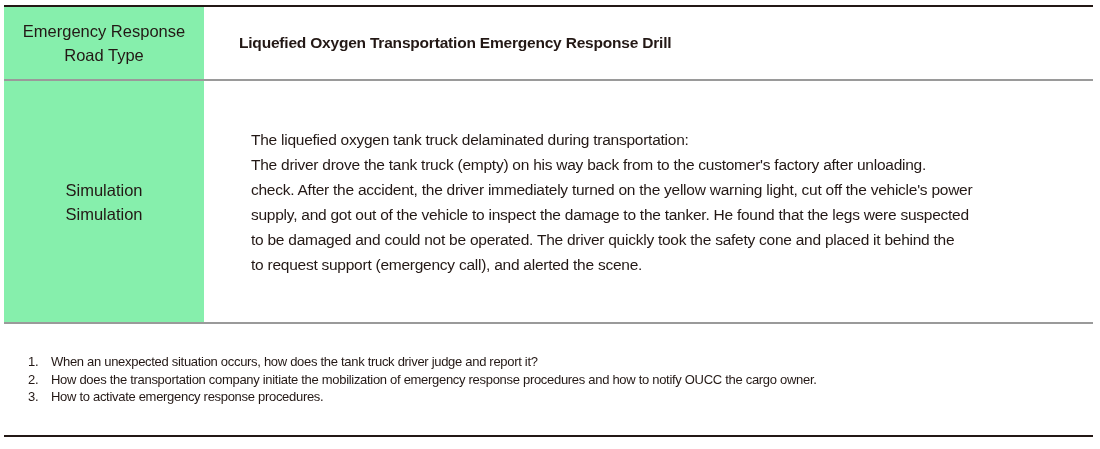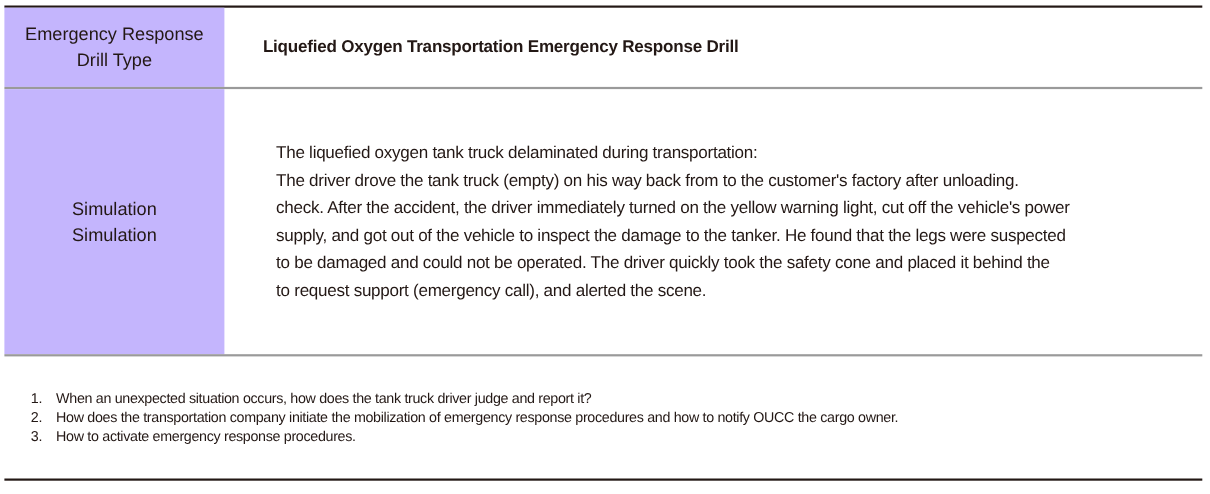--- a/index.html
+++ b/index.html
@@ -2,21 +2,21 @@
 <html><head>
 <meta charset="utf-8">
 <style>
   html, body { margin:0; padding:0; background:#ffffff; }
   body { width:1100px; height:449px; position:relative; overflow:hidden;
          font-family:"Liberation Sans", sans-serif; color:#231815; }
   .tbl { position:absolute; left:4px; top:5px; width:1089px;
          border-top:2px solid #231815; border-bottom:2px solid #231815; }
   .row { display:flex; position:relative; }
   .row + .row { border-top:2px solid #9a9a9a; }
-  .hdr { width:200px; flex:0 0 200px; background:#c4b5fd; display:flex;
+  .hdr { width:200px; flex:0 0 200px; background:#86efac; display:flex;
          align-items:center; justify-content:center; text-align:center;
          font-size:16.5px; line-height:24px; color:#231815; }
   .cell { flex:1; padding-left:35px; padding-right:10px; display:flex; align-items:center; }
   .r1 { height:72px; }
   .r1 .cell { font-size:15.5px; font-weight:bold; letter-spacing:-0.2px; }
   .r2 { height:241px; }
   .r2 .cell { font-size:15.5px; line-height:25px; letter-spacing:-0.25px;margin-left:12px; }
   .r2 .cell p { margin:0; }
   .r3 { height:111px; }
   .r3 .cell { font-size:13px; line-height:17.5px; letter-spacing:-0.3px; padding-left:24px; }
@@ -27,21 +27,21 @@
 </style>
 </head>
 <body>
 
 <div class="tbl">
 
   <div class="row r1">
     <div class="hdr">
       <div>
         <div>Emergency Response</div>
-        <div>Drill Type</div>
+        <div>Road Type</div>
       </div>
     </div>
     <div class="cell">
       <span>Liquefied Oxygen Transportation Emergency Response Drill</span>
     </div>
   </div>
 
   <div class="row r2">
     <div class="hdr">
       <div>

